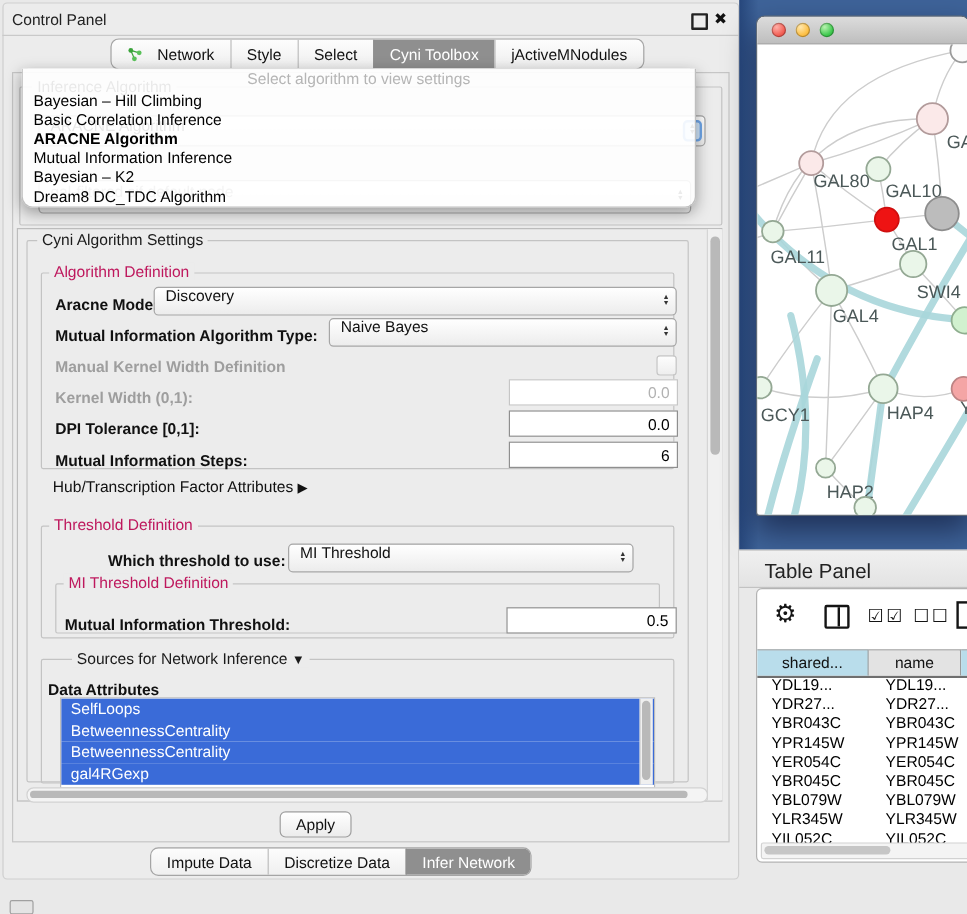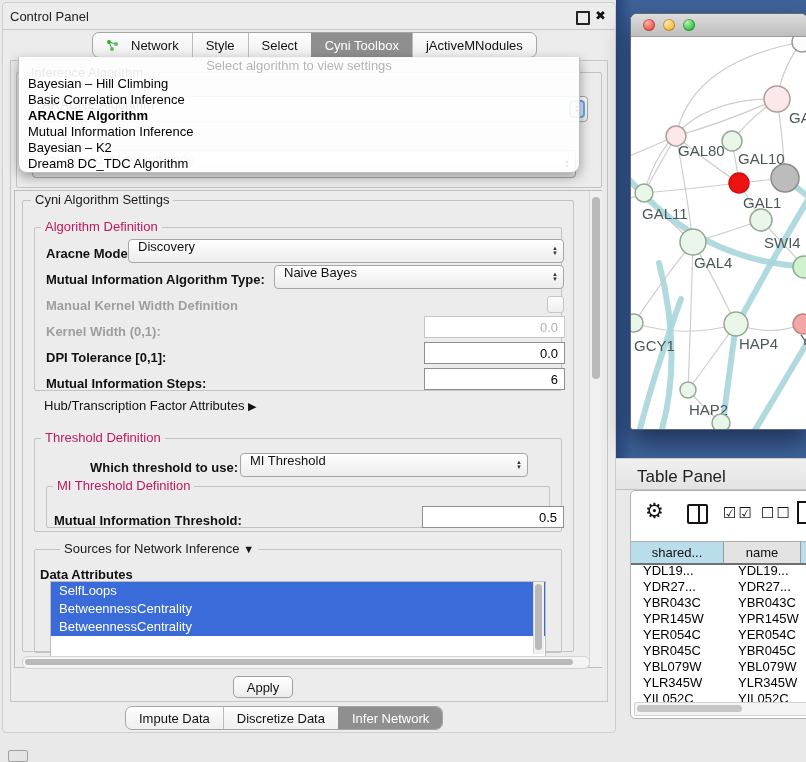--- a/index.html
+++ b/index.html
@@ -224,20 +224,21 @@
     <span class="legend" style="left:4px;top:-9px;margin-left:21px;">
       <span>Sources for Network Inference</span>
       <span style="font-size:11px;">▼</span>
     </span>
   </div>
   <span class="lbl" style="left:40px;top:567px;">Data Attributes</span>
   <div class="attr-list" style="left:50px;top:581px;width:494px;height:74px;" id="attr-list">
       <div class="attr-item">SelfLoops</div>
       <div class="attr-item">BetweennessCentrality</div>
       <div class="attr-item">BetweennessCentrality</div>
+      <div class="attr-item">gal4RGexp</div>
     </div>
   <div class="sbar-v" style="left:533px;top:582px;width:10px;height:72px;">
     <span class="thumb" style="left:1px;top:2px;width:7px;height:66px;"></span>
   </div>
   <div class="sbar-h" style="left:22px;top:656px;width:566px;height:11px;">
     <span class="thumb" style="left:2px;top:1.5px;width:548px;height:6px;"></span>
   </div>
 
   <div class="btn" style="left:233px;top:676px;width:60px;height:22px;">Apply</div>
 

